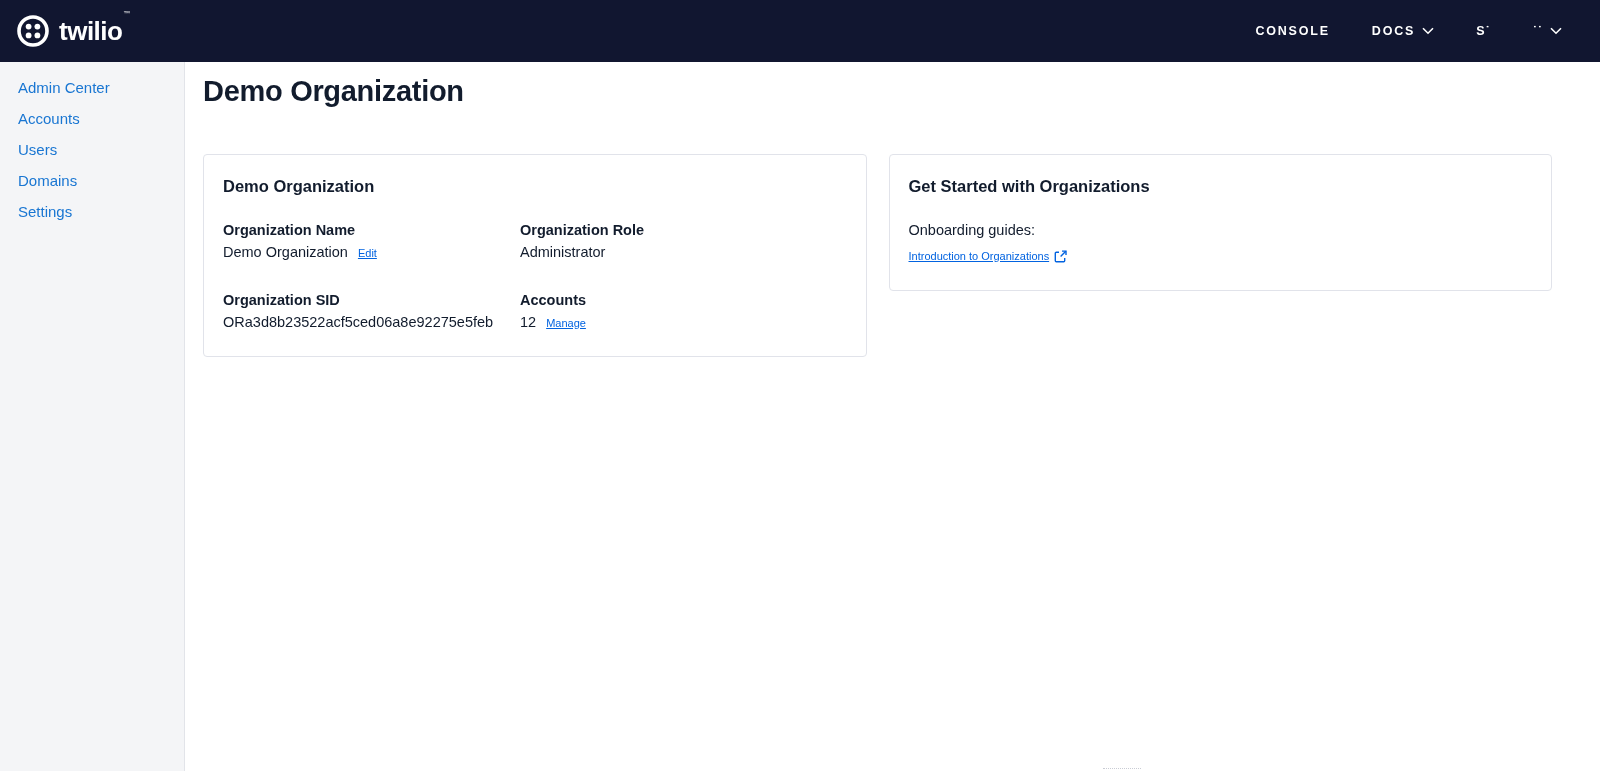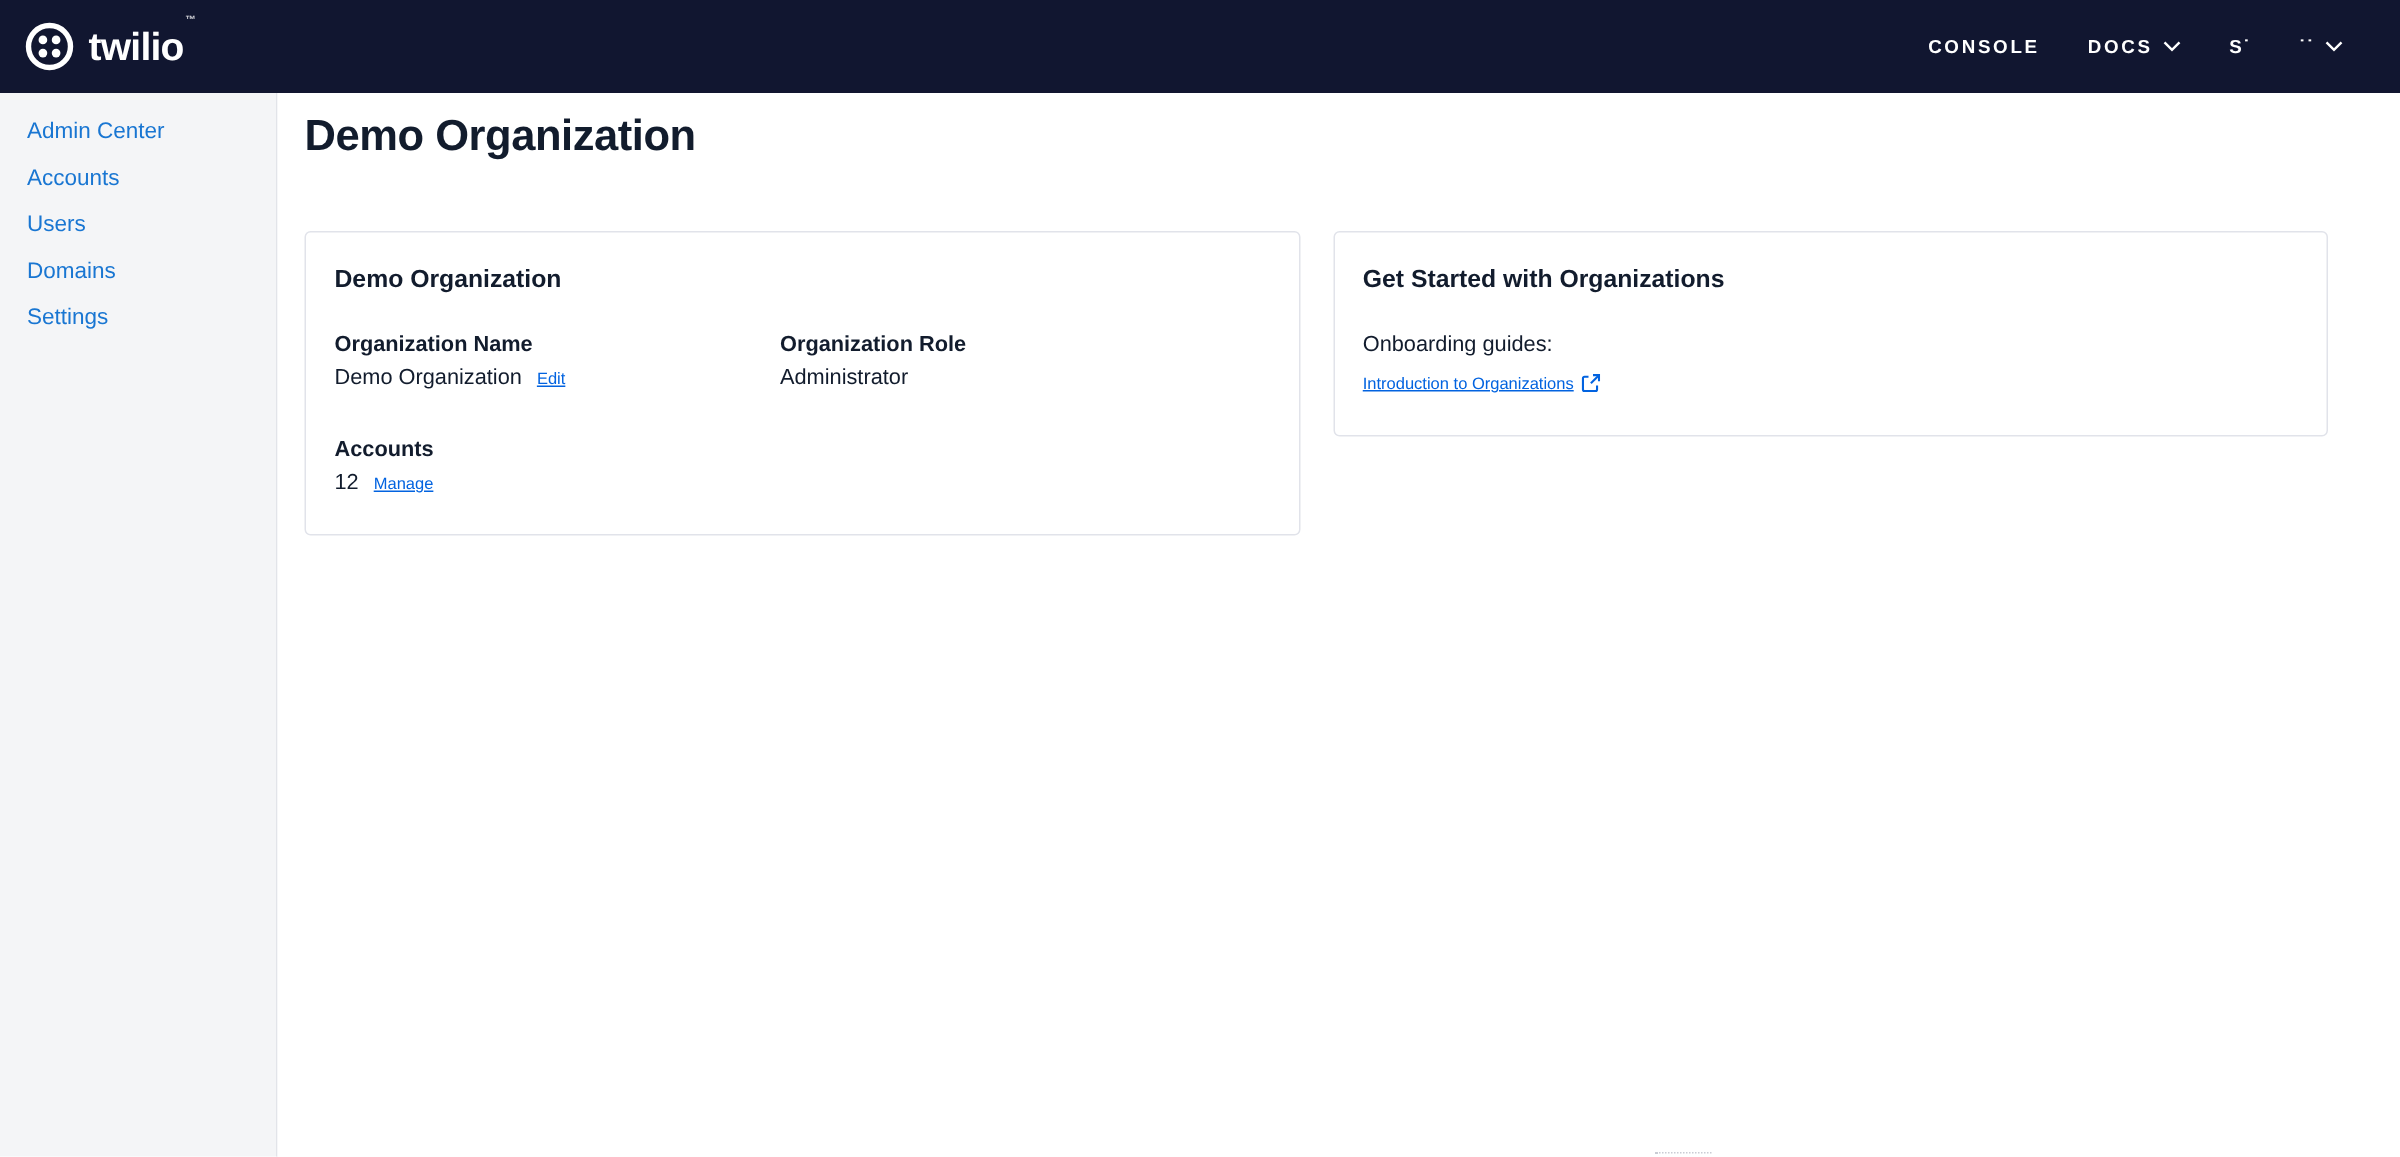--- a/index.html
+++ b/index.html
@@ -44,21 +44,21 @@
     font-size:7px;
     vertical-align:top;
     position:relative;
     top:-8px;
     left:1px;
     opacity:.8;
   }
   .nav-right{
     display:flex;
     align-items:flex-start;
-    gap:32px;
+    gap:42px;
     color:var(--navbar-text);
   }
   .nav-item{
     display:flex;
     align-items:center;
     gap:7px;
     font-size:12.5px;
     font-weight:700;
     letter-spacing:1.8px;
     cursor:pointer;
@@ -236,20 +236,26 @@
             </div>
           </div>
 
           <div>
             <div class="field-label">Organization Role</div>
             <div class="field-value">
               <span>Administrator</span>
             </div>
           </div>
 
+          <div>
+            <div class="field-label">Organization SID</div>
+            <div class="field-value">
+              <span>ORa3d8b23522acf5ced06a8e92275e5feb</span>
+            </div>
+          </div>
 
           <div>
             <div class="field-label">Accounts</div>
             <div class="field-value">
               <span>12</span>
               <a class="inline-link">Manage</a>
             </div>
           </div>
 
         </div>

